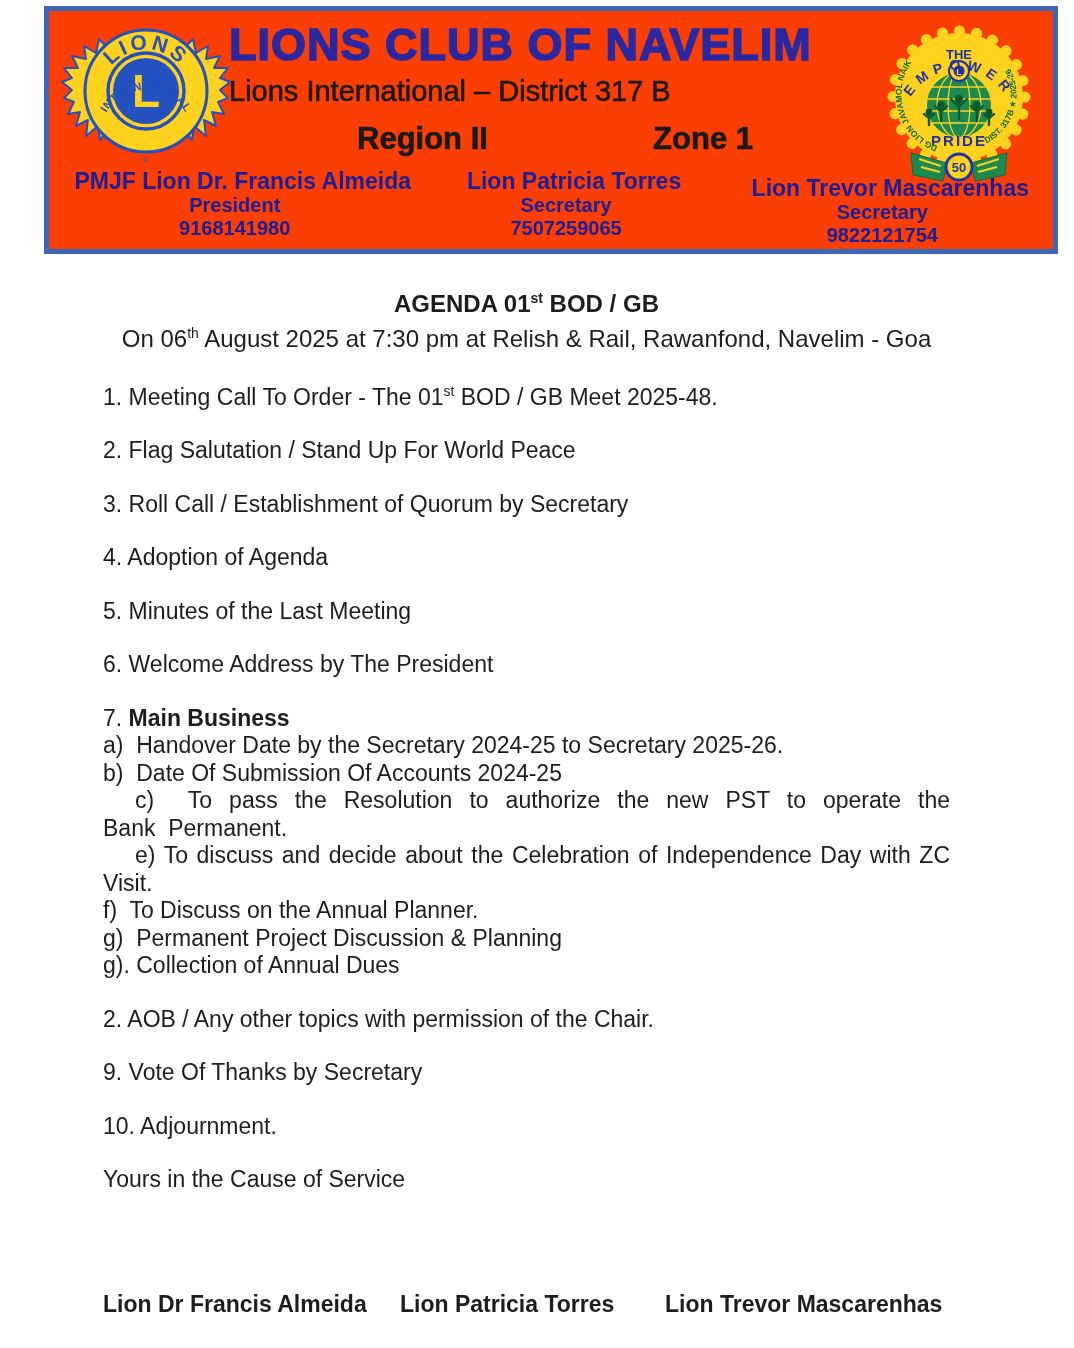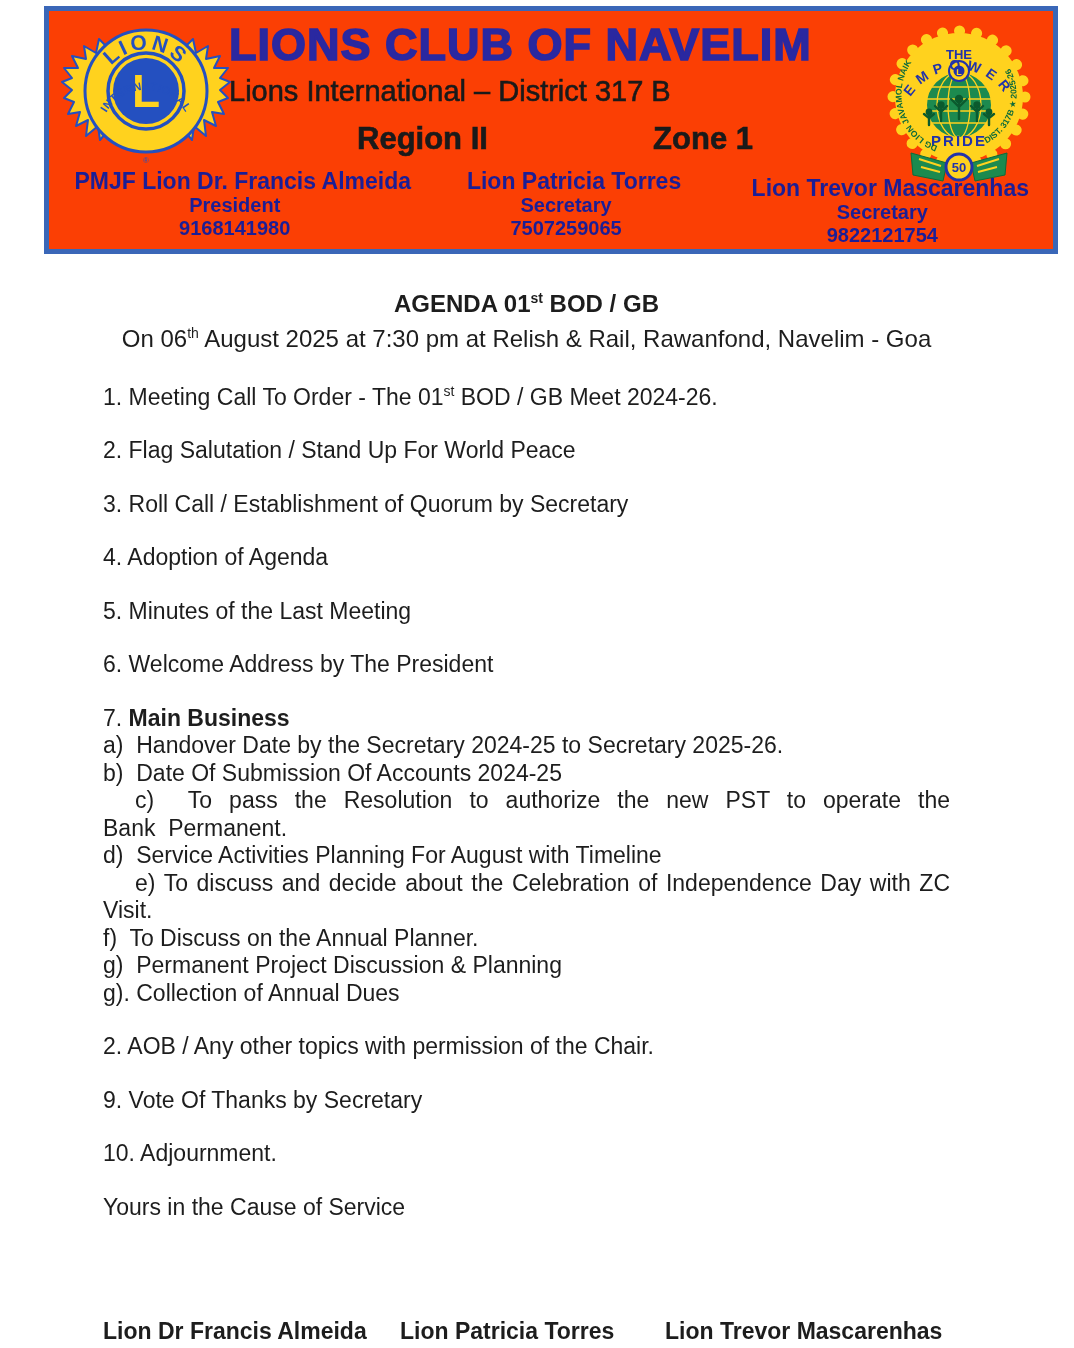--- a/index.html
+++ b/index.html
@@ -164,35 +164,34 @@
       </div>
     </div>
   </div>
 
   <div class="doc">
 
     <div class="doc-title"><span>AGENDA 01</span><sup>st</sup><span> BOD / GB</span></div>
 
     <div class="doc-subtitle"><span>On 06</span><sup>th</sup><span> August 2025 at 7:30 pm at Relish &amp; Rail, Rawanfond, Navelim - Goa</span></div>
 
-    <div class="line first-item"><span>1. Meeting Call To Order - The 01</span><sup>st</sup><span> BOD / GB Meet 2024-26.</span></div>
+    <div class="line first-item"><span>1. Meeting Call To Order - The 01</span><sup>st</sup><span> BOD / GB Meet 2025-48.</span></div>
 
     <div class="line gap">2. Flag Salutation / Stand Up For World Peace</div>
     <div class="line gap">3. Roll Call / Establishment of Quorum by Secretary</div>
     <div class="line gap">4. Adoption of Agenda</div>
     <div class="line gap">5. Minutes of the Last Meeting</div>
     <div class="line gap">6. Welcome Address by The President</div>
 
     <div class="line gap"><span>7. </span><span class="b">Main Business</span></div>
 
     <div class="line">a)  Handover Date by the Secretary 2024-25 to Secretary 2025-26.</div>
     <div class="line">b)  Date Of Submission Of Accounts 2024-25</div>
     <div class="line just">c)  To pass the Resolution to authorize the new PST to operate the</div>
     <div class="line">Bank  Permanent.</div>
-    <div class="line">d)  Service Activities Planning For August with Timeline</div>
     <div class="line just">e) To discuss and decide about the Celebration of Independence Day with ZC</div>
     <div class="line">Visit.</div>
     <div class="line">f)  To Discuss on the Annual Planner.</div>
     <div class="line">g)  Permanent Project Discussion &amp; Planning</div>
     <div class="line">g). Collection of Annual Dues</div>
 
     <div class="line gap">2. AOB / Any other topics with permission of the Chair.</div>
     <div class="line gap">9. Vote Of Thanks by Secretary</div>
     <div class="line gap">10. Adjournment.</div>
     <div class="line gap">Yours in the Cause of Service</div>

